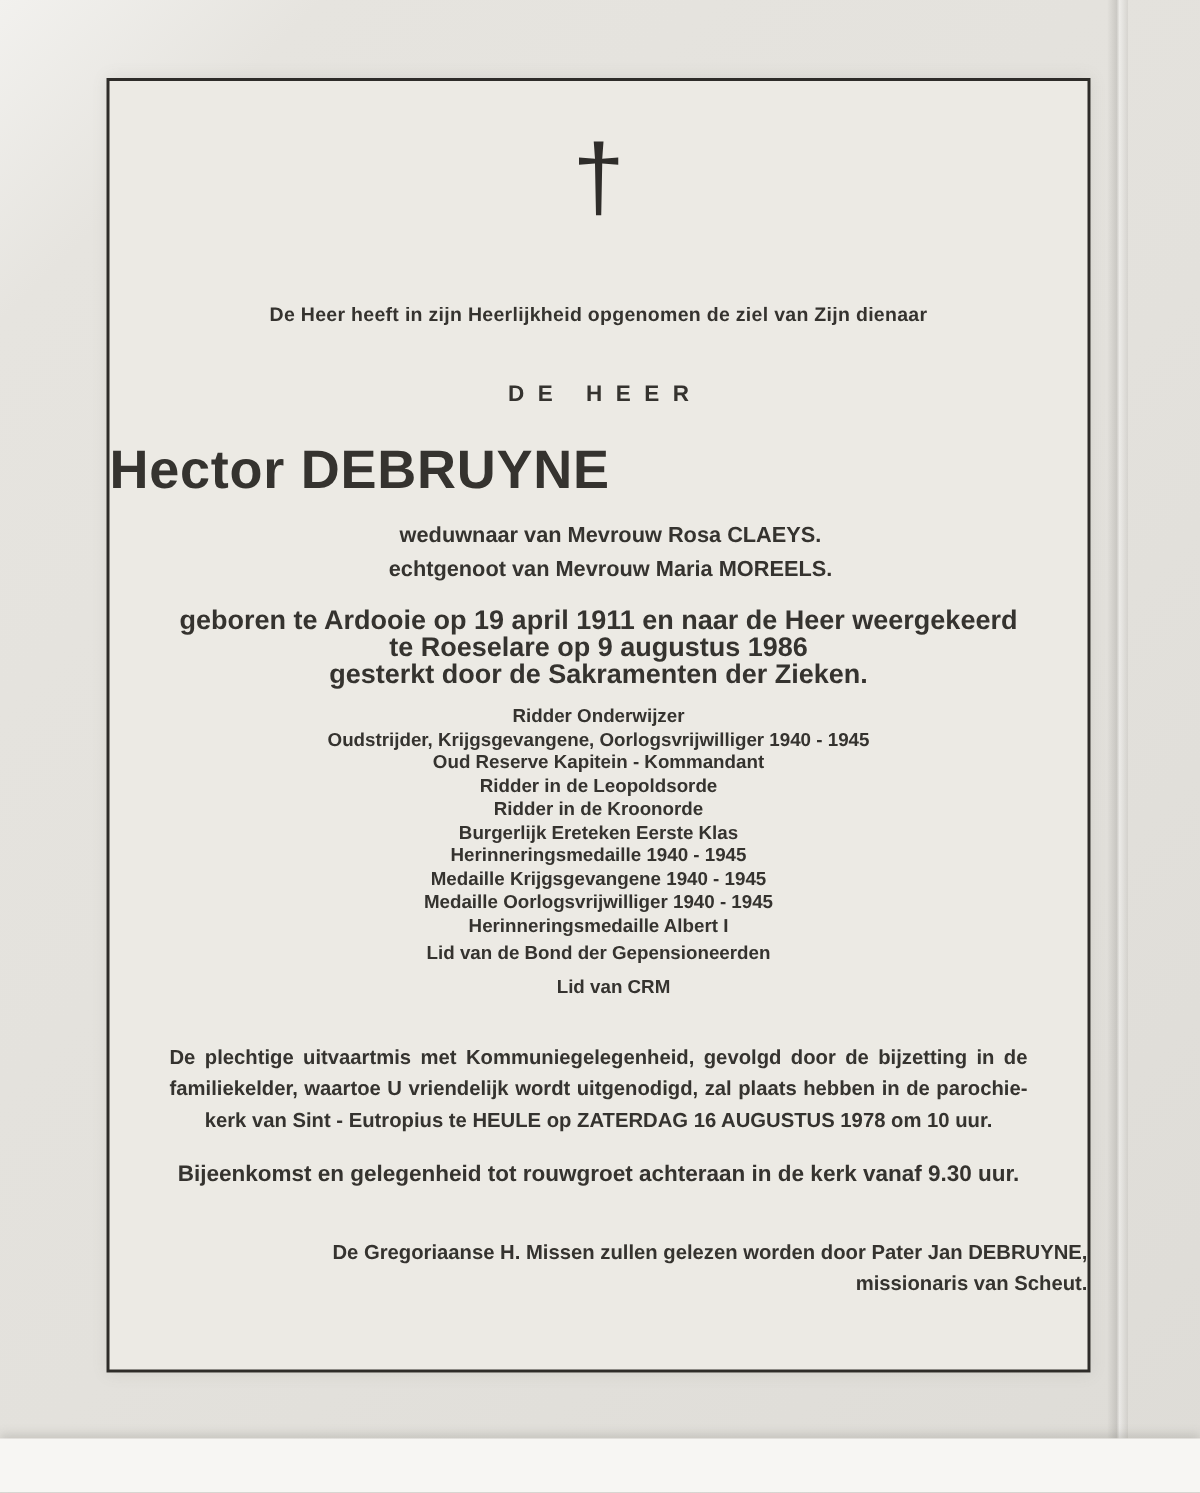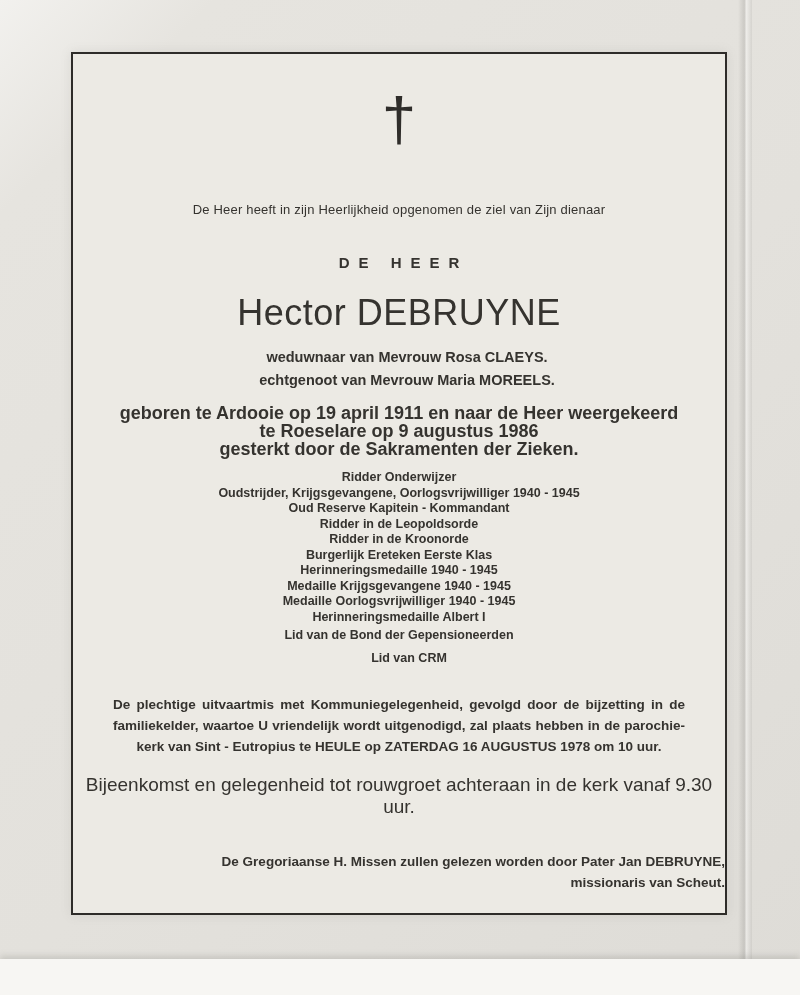--- a/index.html
+++ b/index.html
@@ -44,37 +44,37 @@
     text-align: center;
     font-size: 62px;
     line-height: 70px;
     font-weight: 400;
     color: #2f2d2a;
   }
   .intro {
     margin-top: 48px;
     text-align: center;
     font-size: 13px;
-    font-weight: 400;
+    font-weight: 700;
     letter-spacing: 0.2px;
   }
   .honorific {
     margin-top: 37px;
     text-align: center;
     font-size: 15px;
     font-weight: 700;
     letter-spacing: 9px;
     text-indent: 9px;
   }
   .name {
     margin-top: 21px;
-    text-align: center;
+    text-align: left;
     font-size: 36px;
     line-height: 42px;
-    font-weight: 400;
+    font-weight: 700;
     letter-spacing: 0.5px;
   }
   .relations {
     margin-top: 12px;
     text-align: center;
     font-size: 14.5px;
     line-height: 23px;
     font-weight: 700;
     margin-left: 16px;
   }
@@ -99,22 +99,22 @@
     width: 572px;
     font-size: 13.5px;
     line-height: 21px;
     font-weight: 700;
   }
   .funeral .just { text-align: justify; text-align-last: justify; }
   .funeral .cent { text-align: center; }
   .gathering {
     margin-top: 17px;
     text-align: center;
-    font-size: 19px;
-    font-weight: 400;
+    font-size: 15px;
+    font-weight: 700;
   }
   .masses {
     margin-top: 33px;
     text-align: right;
     font-size: 13.5px;
     line-height: 21px;
     font-weight: 700;
   }
 </style>
 </head>

